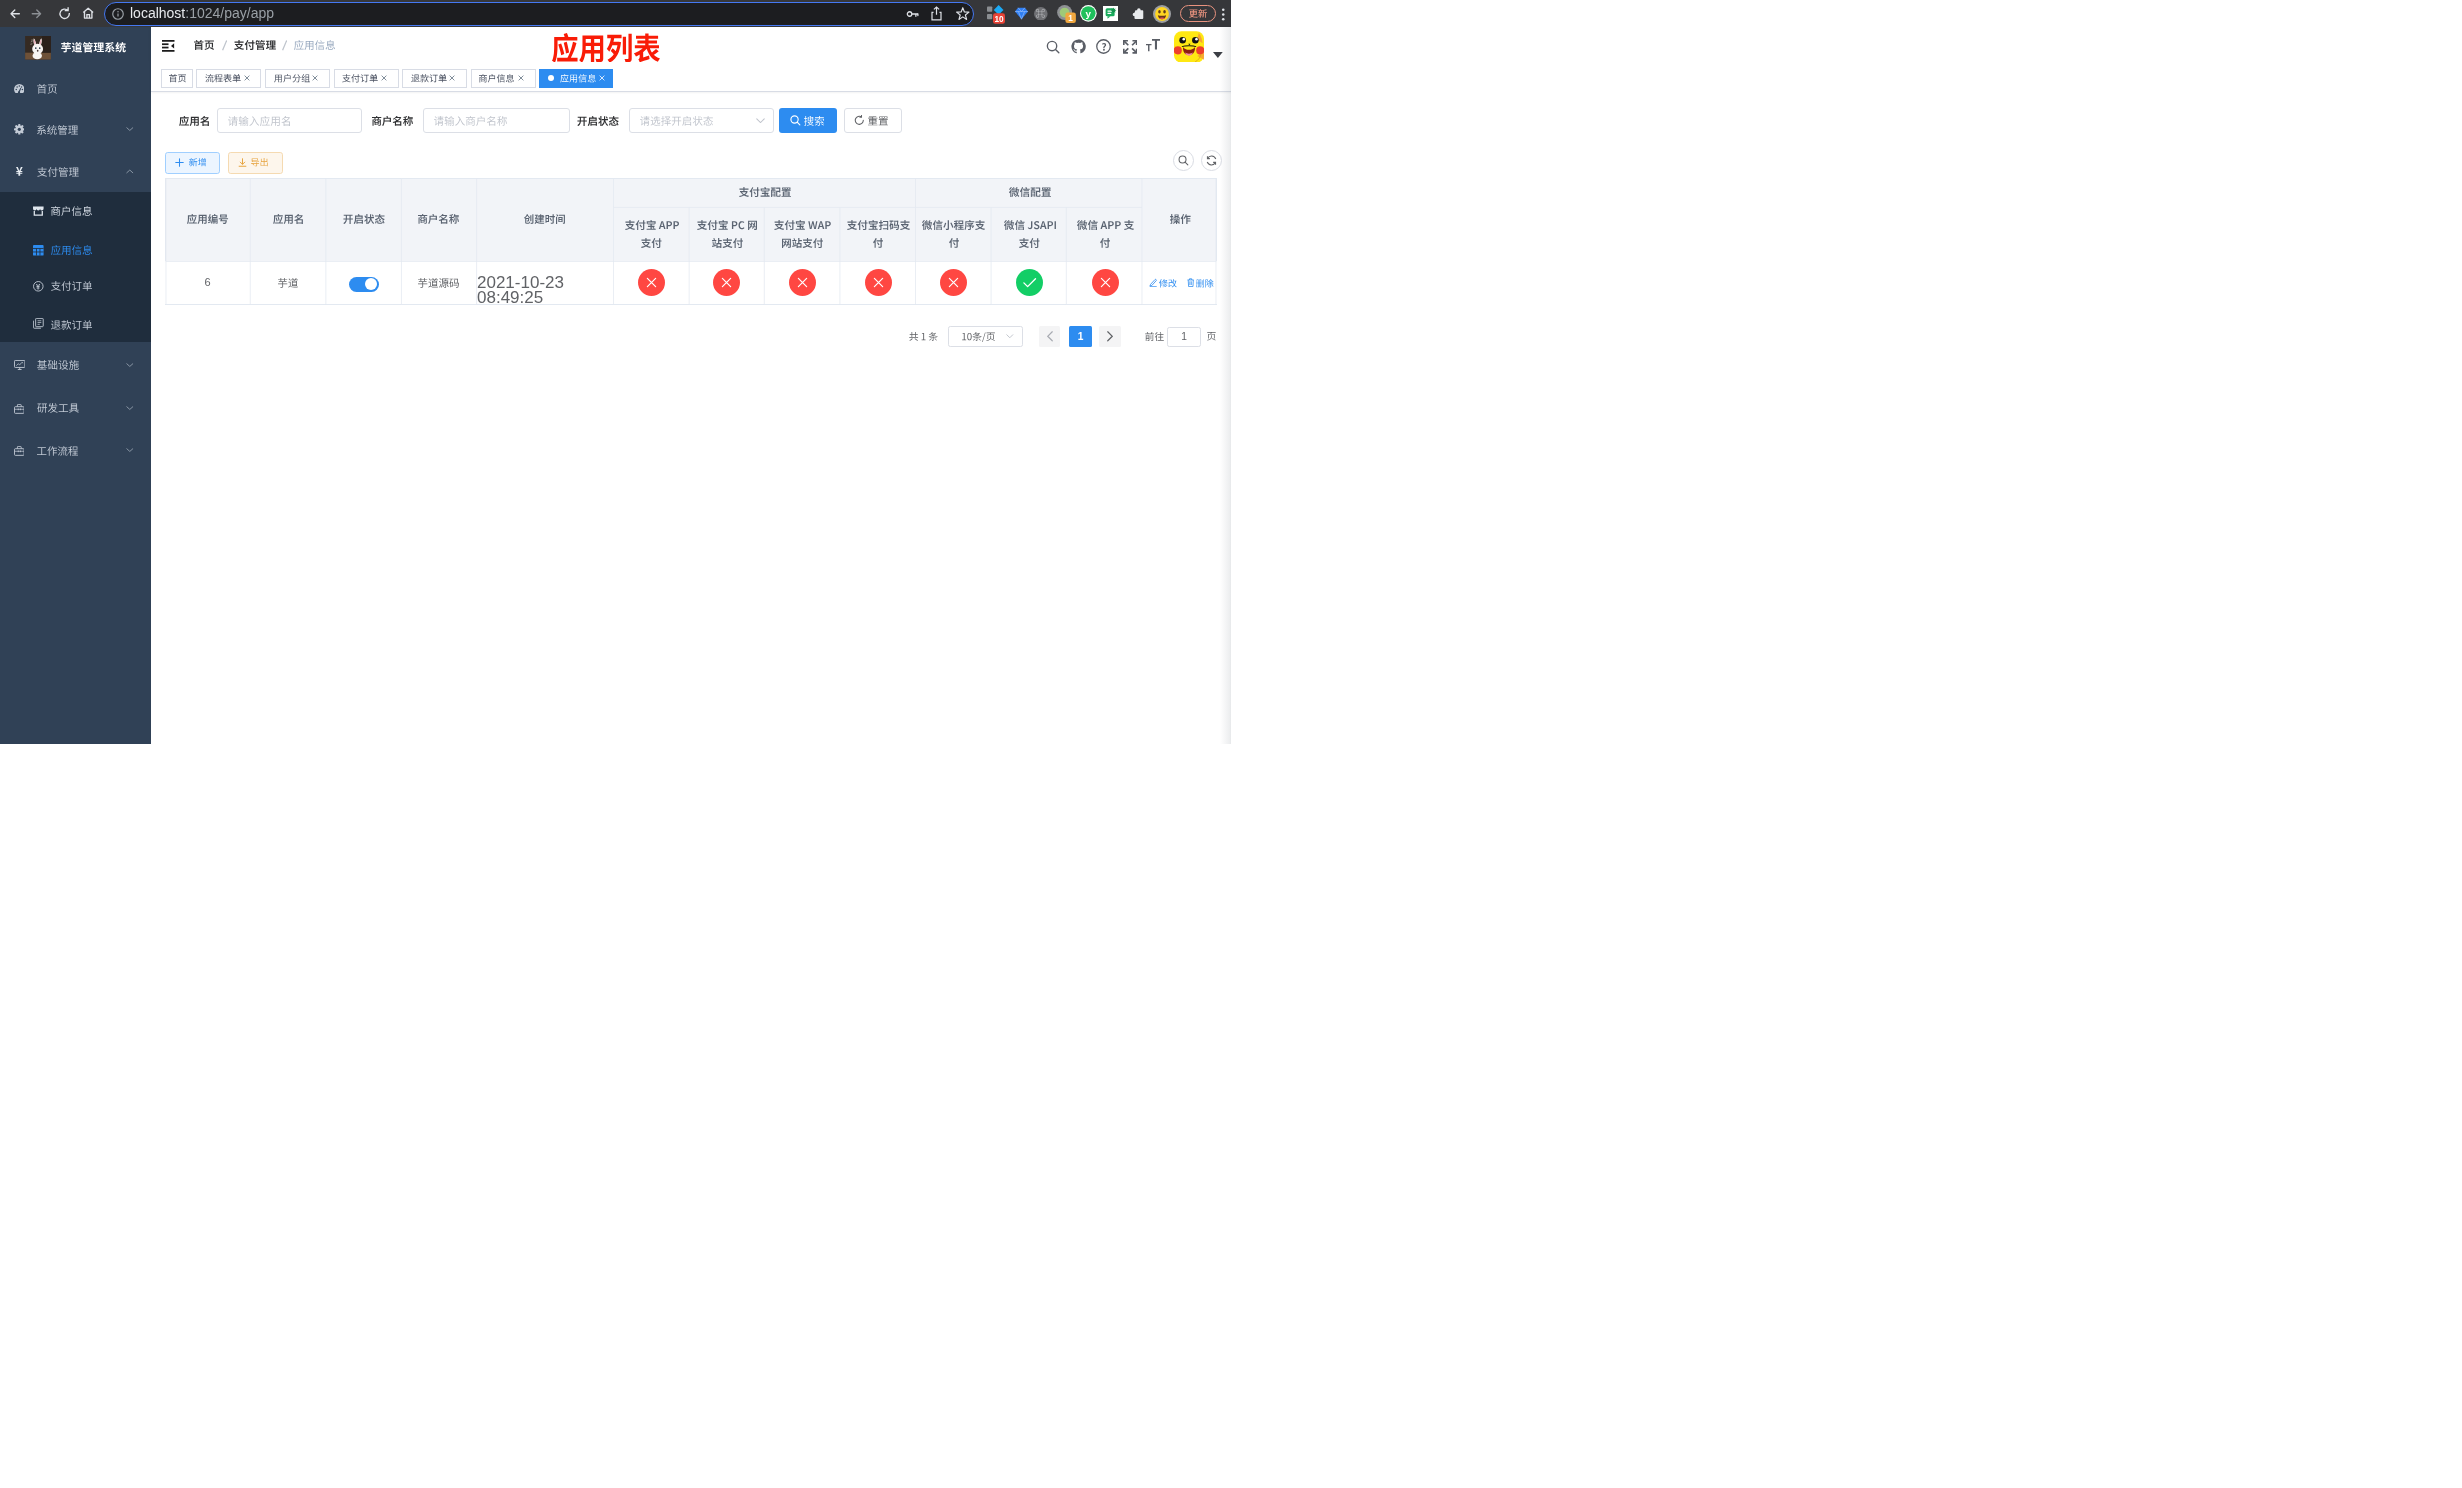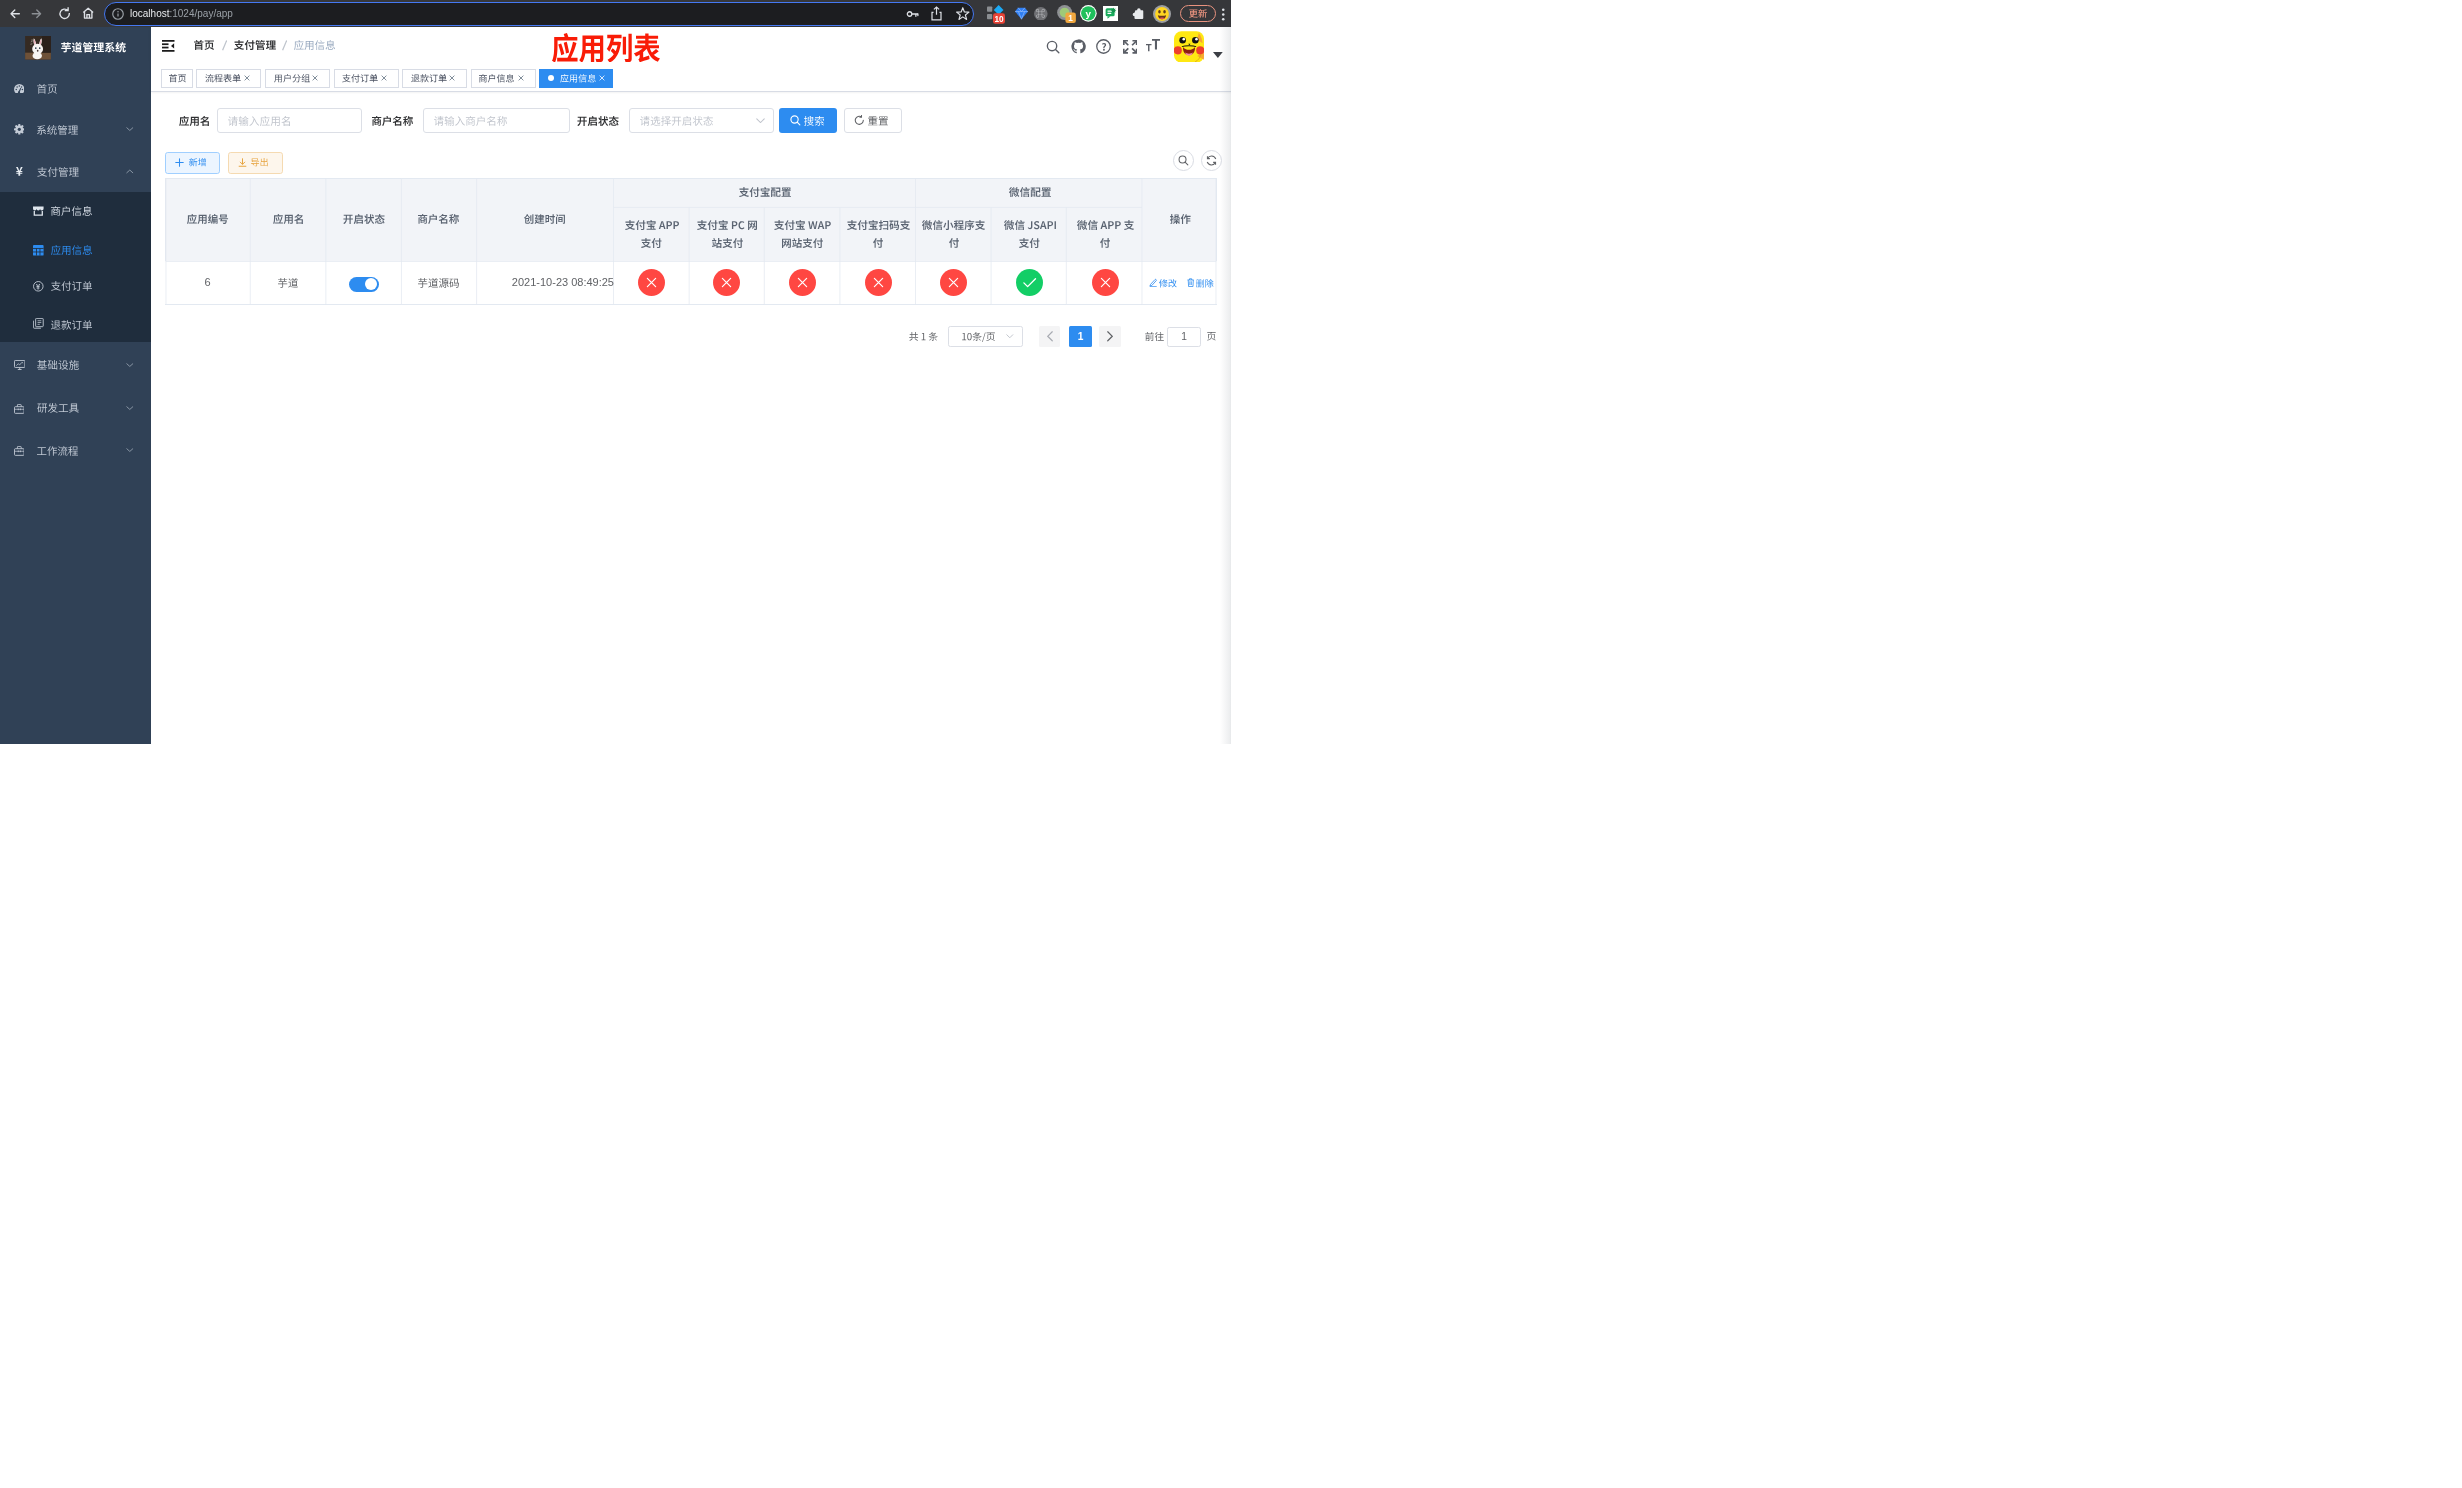--- a/index.html
+++ b/index.html
@@ -13,21 +13,21 @@
 <svg style="position:absolute;left:81px;top:6.4px;" width="14.4" height="14.4" viewBox="0 0 19 19" fill="none">
     <path d="M3 8.6 9.5 3l6.5 5.6M4.6 7.6V16h9.8V7.6" stroke="#dee1e6" stroke-width="1.8" fill="none" stroke-linejoin="round"></path>
     <path d="M7.8 16v-4.6h3.4V16" stroke="#dee1e6" stroke-width="1.8" fill="none"></path>
   </svg>
 <div style="position:absolute;left:104px;top:1.5px;width:870px;height:24px;background:#1c1d20;border:1.5px solid #4478f2;border-radius:12px"></div>
 <svg style="position:absolute;left:112px;top:7.6px;" width="12" height="12" viewBox="0 0 16 16" fill="none">
     <circle cx="8" cy="8" r="7" stroke="#9aa0a6" stroke-width="1.6"></circle>
     <path d="M8 7.2v4" stroke="#9aa0a6" stroke-width="1.6"></path>
     <circle cx="8" cy="4.9" r="1" fill="#9aa0a6"></circle>
   </svg>
-<div style="position:absolute;left:130px;top:6.8px;width:318px;height:15px;font-size:10px;line-height:13.6px;color:#e8eaed;letter-spacing:0px;white-space:nowrap">localhost<span style="color:#9aa0a6">:1024/pay/app</span></div>
+<div style="position:absolute;left:130px;top:6.8px;width:318px;height:15px;font-size:14px;line-height:13.6px;color:#e8eaed;letter-spacing:0px;white-space:nowrap">localhost<span style="color:#9aa0a6">:1024/pay/app</span></div>
 <svg style="position:absolute;left:906px;top:7.6px;" width="13" height="12" viewBox="0 0 17 16" fill="none">
     <circle cx="4.6" cy="8" r="3" stroke="#dee1e6" stroke-width="1.7"></circle>
     <path d="M7.6 8h8M13 8v3M15.7 8v2" stroke="#dee1e6" stroke-width="1.7" stroke-linecap="round"></path>
   </svg>
 <svg style="position:absolute;left:930px;top:6px;" width="13" height="15" viewBox="0 0 17 20" fill="none">
     <path d="M8.5 1.5v10M5 4.5l3.5-3 3.5 3" stroke="#dee1e6" stroke-width="1.6" fill="none"></path>
     <path d="M4.5 8.5H2.5v10h12v-10h-2" stroke="#dee1e6" stroke-width="1.6" fill="none"></path>
   </svg>
 <svg style="position:absolute;left:956px;top:6.8px;" width="13.6" height="13.6" viewBox="0 0 18 18" fill="none">
     <path d="M9.00,0.90 L11.12,6.59 L17.18,6.84 L12.42,10.61 L14.05,16.46 L9.00,13.10 L3.95,16.46 L5.58,10.61 L0.82,6.84 L6.88,6.59 Z" stroke="#dee1e6" stroke-width="1.5" stroke-linejoin="round" fill="none"></path>
@@ -485,21 +485,21 @@
   </svg>
 <div style="position:absolute;left:165px;top:261px;width:85px;height:15px;text-align:center;top:275px;font-size:11px;color:#606266;line-height:15px">6</div>
 <svg style="position:absolute;left:278px;top:278px;overflow:visible" width="20" height="9.8" viewBox="0.8 -11.8 26.7 12.9">
     <path fill="#606266" d="M0.9 -10.3H13.1V-9.4H0.9ZM1.9 -7.5H12.2V-6.6H1.9ZM0.8 -4.4H13.2V-3.4H0.8ZM4.1 -11.8H5.1V-8H4.1ZM8.8 -11.8H9.8V-8H8.8ZM6.5 -7.3H7.6V-0.3Q7.6 0.2 7.4 0.5Q7.3 0.7 6.9 0.9Q6.5 1 5.9 1Q5.2 1.1 4.3 1.1Q4.2 0.9 4.2 0.7Q4.1 0.5 4 0.3Q3.9 0.2 3.9 0Q4.4 0 4.9 0Q5.3 0 5.7 0Q6 0 6.2 0Q6.4 0 6.5 -0Q6.5 -0.1 6.5 -0.3Z M18.4 -9.9H27.3V-9H18.4ZM22.2 -9.5 23.4 -9.4Q23.2 -8.9 23 -8.4Q22.7 -7.8 22.5 -7.4L21.7 -7.6Q21.8 -8 22 -8.6Q22.1 -9.1 22.2 -9.5ZM24.6 -11.8 25.7 -11.5Q25.3 -10.9 25 -10.4Q24.6 -9.9 24.3 -9.5L23.5 -9.8Q23.7 -10 23.9 -10.4Q24.1 -10.7 24.3 -11.1Q24.5 -11.5 24.6 -11.8ZM19.8 -11.4 20.7 -11.8Q21 -11.5 21.3 -11Q21.6 -10.6 21.7 -10.2L20.8 -9.8Q20.6 -10.2 20.4 -10.6Q20.1 -11.1 19.8 -11.4ZM17.7 -6.8V-1.2H16.7V-5.8H14.7V-6.8ZM14.9 -10.7 15.7 -11.2Q16.1 -10.9 16.5 -10.5Q16.9 -10.1 17.2 -9.7Q17.6 -9.3 17.8 -8.9L16.9 -8.3Q16.7 -8.7 16.4 -9.1Q16 -9.5 15.7 -9.9Q15.3 -10.4 14.9 -10.7ZM17.2 -1.5Q17.5 -1.5 17.9 -1.3Q18.2 -1.1 18.8 -0.7Q19.4 -0.4 20.3 -0.2Q21.2 -0.1 22.4 -0.1Q23.2 -0.1 24.1 -0.2Q25 -0.2 25.9 -0.3Q26.8 -0.3 27.5 -0.4Q27.4 -0.3 27.3 -0.1Q27.3 0.1 27.2 0.3Q27.2 0.5 27.2 0.6Q26.8 0.7 26.2 0.7Q25.6 0.7 24.9 0.7Q24.2 0.8 23.5 0.8Q22.9 0.8 22.4 0.8Q21.1 0.8 20.2 0.6Q19.3 0.5 18.5 0.1Q18.1 -0.2 17.8 -0.4Q17.4 -0.7 17.2 -0.7Q16.9 -0.7 16.6 -0.4Q16.3 -0.2 16 0.1Q15.6 0.5 15.2 1L14.6 0.1Q15.3 -0.6 16 -1.1Q16.6 -1.5 17.2 -1.5ZM20.4 -5.2V-4H25.1V-5.2ZM20.4 -3.2V-2.1H25.1V-3.2ZM20.4 -7.1V-5.9H25.1V-7.1ZM19.4 -7.9H26.1V-1.2H19.4Z"></path>
   </svg>
 <div style="position:absolute;left:349px;top:277px;width:30px;height:15px;background:#2d8cf0;border-radius:7.6px"></div>
 <div style="position:absolute;left:365px;top:278px;width:12px;height:12px;background:#fff;border-radius:50%"></div>
 <svg style="position:absolute;left:418px;top:278px;overflow:visible" width="41" height="9.8" viewBox="0.8 -11.8 54.4 12.9">
     <path fill="#606266" d="M0.9 -10.3H13.1V-9.4H0.9ZM1.9 -7.5H12.2V-6.6H1.9ZM0.8 -4.4H13.2V-3.4H0.8ZM4.1 -11.8H5.1V-8H4.1ZM8.8 -11.8H9.8V-8H8.8ZM6.5 -7.3H7.6V-0.3Q7.6 0.2 7.4 0.5Q7.3 0.7 6.9 0.9Q6.5 1 5.9 1Q5.2 1.1 4.3 1.1Q4.2 0.9 4.2 0.7Q4.1 0.5 4 0.3Q3.9 0.2 3.9 0Q4.4 0 4.9 0Q5.3 0 5.7 0Q6 0 6.2 0Q6.4 0 6.5 -0Q6.5 -0.1 6.5 -0.3Z M18.4 -9.9H27.3V-9H18.4ZM22.2 -9.5 23.4 -9.4Q23.2 -8.9 23 -8.4Q22.7 -7.8 22.5 -7.4L21.7 -7.6Q21.8 -8 22 -8.6Q22.1 -9.1 22.2 -9.5ZM24.6 -11.8 25.7 -11.5Q25.3 -10.9 25 -10.4Q24.6 -9.9 24.3 -9.5L23.5 -9.8Q23.7 -10 23.9 -10.4Q24.1 -10.7 24.3 -11.1Q24.5 -11.5 24.6 -11.8ZM19.8 -11.4 20.7 -11.8Q21 -11.5 21.3 -11Q21.6 -10.6 21.7 -10.2L20.8 -9.8Q20.6 -10.2 20.4 -10.6Q20.1 -11.1 19.8 -11.4ZM17.7 -6.8V-1.2H16.7V-5.8H14.7V-6.8ZM14.9 -10.7 15.7 -11.2Q16.1 -10.9 16.5 -10.5Q16.9 -10.1 17.2 -9.7Q17.6 -9.3 17.8 -8.9L16.9 -8.3Q16.7 -8.7 16.4 -9.1Q16 -9.5 15.7 -9.9Q15.3 -10.4 14.9 -10.7ZM17.2 -1.5Q17.5 -1.5 17.9 -1.3Q18.2 -1.1 18.8 -0.7Q19.4 -0.4 20.3 -0.2Q21.2 -0.1 22.4 -0.1Q23.2 -0.1 24.1 -0.2Q25 -0.2 25.9 -0.3Q26.8 -0.3 27.5 -0.4Q27.4 -0.3 27.3 -0.1Q27.3 0.1 27.2 0.3Q27.2 0.5 27.2 0.6Q26.8 0.7 26.2 0.7Q25.6 0.7 24.9 0.7Q24.2 0.8 23.5 0.8Q22.9 0.8 22.4 0.8Q21.1 0.8 20.2 0.6Q19.3 0.5 18.5 0.1Q18.1 -0.2 17.8 -0.4Q17.4 -0.7 17.2 -0.7Q16.9 -0.7 16.6 -0.4Q16.3 -0.2 16 0.1Q15.6 0.5 15.2 1L14.6 0.1Q15.3 -0.6 16 -1.1Q16.6 -1.5 17.2 -1.5ZM20.4 -5.2V-4H25.1V-5.2ZM20.4 -3.2V-2.1H25.1V-3.2ZM20.4 -7.1V-5.9H25.1V-7.1ZM19.4 -7.9H26.1V-1.2H19.4Z M33.1 -11.1H41.3V-10.1H33.1ZM32.7 -11.1H33.8V-7.2Q33.8 -6.3 33.7 -5.2Q33.6 -4.2 33.4 -3Q33.2 -1.9 32.9 -0.9Q32.5 0.2 31.9 1.1Q31.8 1 31.6 0.9Q31.5 0.8 31.3 0.7Q31.1 0.6 31 0.5Q31.6 -0.3 31.9 -1.3Q32.3 -2.3 32.5 -3.3Q32.6 -4.4 32.7 -5.4Q32.7 -6.4 32.7 -7.2ZM35.5 -5.7V-4.5H39.8V-5.7ZM35.5 -7.7V-6.5H39.8V-7.7ZM34.6 -8.5H40.8V-3.7H34.6ZM35.1 -2.9 36 -2.6Q35.8 -2.1 35.5 -1.6Q35.2 -1 34.9 -0.6Q34.5 -0.1 34.2 0.3Q34.1 0.2 34 0.1Q33.8 0 33.7 -0.1Q33.5 -0.2 33.4 -0.3Q33.9 -0.8 34.3 -1.5Q34.8 -2.2 35.1 -2.9ZM39 -2.6 39.9 -3Q40.2 -2.6 40.5 -2.1Q40.8 -1.6 41.1 -1.1Q41.4 -0.6 41.5 -0.3L40.6 0.1Q40.4 -0.2 40.2 -0.7Q39.9 -1.2 39.6 -1.7Q39.3 -2.2 39 -2.6ZM37.1 -9.9 38.3 -9.7Q38.1 -9.2 37.8 -8.8Q37.6 -8.3 37.4 -8L36.6 -8.2Q36.7 -8.6 36.9 -9.1Q37 -9.6 37.1 -9.9ZM37.1 -4.1H38.1V0Q38.1 0.4 38 0.6Q37.9 0.8 37.6 1Q37.3 1.1 36.9 1.1Q36.4 1.1 35.7 1.1Q35.7 0.9 35.6 0.7Q35.5 0.4 35.4 0.2Q35.9 0.2 36.3 0.2Q36.7 0.2 36.9 0.2Q37.1 0.2 37.1 0ZM29.2 -10.9 29.8 -11.6Q30.2 -11.4 30.7 -11.1Q31.1 -10.8 31.5 -10.6Q31.9 -10.3 32.2 -10.1L31.5 -9.3Q31.3 -9.5 30.9 -9.8Q30.5 -10 30 -10.3Q29.6 -10.6 29.2 -10.9ZM28.5 -7.1 29.1 -7.8Q29.5 -7.6 30 -7.4Q30.4 -7.1 30.8 -6.9Q31.2 -6.6 31.5 -6.4L30.9 -5.6Q30.6 -5.8 30.2 -6.1Q29.8 -6.3 29.4 -6.6Q28.9 -6.9 28.5 -7.1ZM28.8 0.3Q29.1 -0.2 29.5 -1Q29.9 -1.7 30.3 -2.6Q30.6 -3.4 31 -4.2L31.8 -3.6Q31.5 -2.9 31.2 -2.1Q30.8 -1.3 30.5 -0.5Q30.1 0.3 29.8 0.9Z M54.1 -5.6H55.2Q55.2 -5.6 55.2 -5.5Q55.2 -5.5 55.1 -5.3Q55.1 -5.2 55.1 -5.1Q55 -3.3 54.8 -2.1Q54.6 -0.9 54.4 -0.3Q54.2 0.4 54 0.6Q53.8 0.8 53.6 0.9Q53.3 1 53 1Q52.8 1.1 52.3 1.1Q51.9 1.1 51.3 1Q51.3 0.8 51.3 0.5Q51.2 0.3 51.1 0.1Q51.6 0.1 52 0.1Q52.4 0.1 52.6 0.1Q52.8 0.1 52.9 0.1Q53 0.1 53.1 -0Q53.3 -0.2 53.5 -0.8Q53.7 -1.4 53.8 -2.5Q54 -3.6 54.1 -5.4ZM48.2 -10.9H53.4V-10H48.2ZM48.9 -9.1 49.9 -9Q49.8 -8.3 49.7 -7.5Q49.6 -6.7 49.6 -6Q49.5 -5.3 49.4 -4.7H48.4Q48.5 -5.3 48.6 -6Q48.7 -6.8 48.8 -7.6Q48.8 -8.4 48.9 -9.1ZM48.7 -5.6H54.4V-4.7H48.7ZM47.7 -2.9H53.1V-1.9H47.7ZM53 -10.9H53.1L53.2 -11L54 -10.9Q53.9 -10.3 53.9 -9.5Q53.8 -8.8 53.7 -8Q53.6 -7.2 53.5 -6.4Q53.4 -5.6 53.3 -4.9L52.3 -5Q52.4 -5.7 52.5 -6.5Q52.6 -7.3 52.7 -8.1Q52.8 -8.9 52.9 -9.6Q52.9 -10.3 53 -10.8ZM42.7 -11H47.5V-10.1H42.7ZM44.1 -6.7H47.1V-0.6H44.1V-1.6H46.2V-5.8H44.1ZM44.5 -10.5 45.5 -10.3Q45.2 -9 44.9 -7.8Q44.5 -6.5 44 -5.4Q43.5 -4.3 42.9 -3.5Q42.9 -3.6 42.8 -3.8Q42.7 -4 42.6 -4.2Q42.5 -4.5 42.4 -4.6Q43.2 -5.7 43.7 -7.2Q44.2 -8.8 44.5 -10.5ZM43.6 -6.7H44.5V0.5H43.6Z"></path>
   </svg>
-<div style="position:absolute;left:477px;top:275px;width:137px;height:15px;text-align:right;font-size:11px;color:#606266;line-height:15px">2021-10-23 08:49:25</div>
+<div style="position:absolute;left:477px;top:275px;width:137px;height:15px;text-align:left;font-size:17px;color:#606266;line-height:15px">2021-10-23 08:49:25</div>
 <svg style="position:absolute;left:638px;top:269px;" width="27" height="27" viewBox="0 0 36 36" fill="none">
     <circle cx="18" cy="18" r="18" fill="#ff4742"></circle>
     <path d="M12.5 12.5 23.5 23.5M23.5 12.5 12.5 23.5" stroke="#fff" stroke-width="1.6" stroke-linecap="round"></path>
   </svg>
 <svg style="position:absolute;left:713px;top:269px;" width="27" height="27" viewBox="0 0 36 36" fill="none">
     <circle cx="18" cy="18" r="18" fill="#ff4742"></circle>
     <path d="M12.5 12.5 23.5 23.5M23.5 12.5 12.5 23.5" stroke="#fff" stroke-width="1.6" stroke-linecap="round"></path>
   </svg>
 <svg style="position:absolute;left:789px;top:269px;" width="27" height="27" viewBox="0 0 36 36" fill="none">
     <circle cx="18" cy="18" r="18" fill="#ff4742"></circle>

